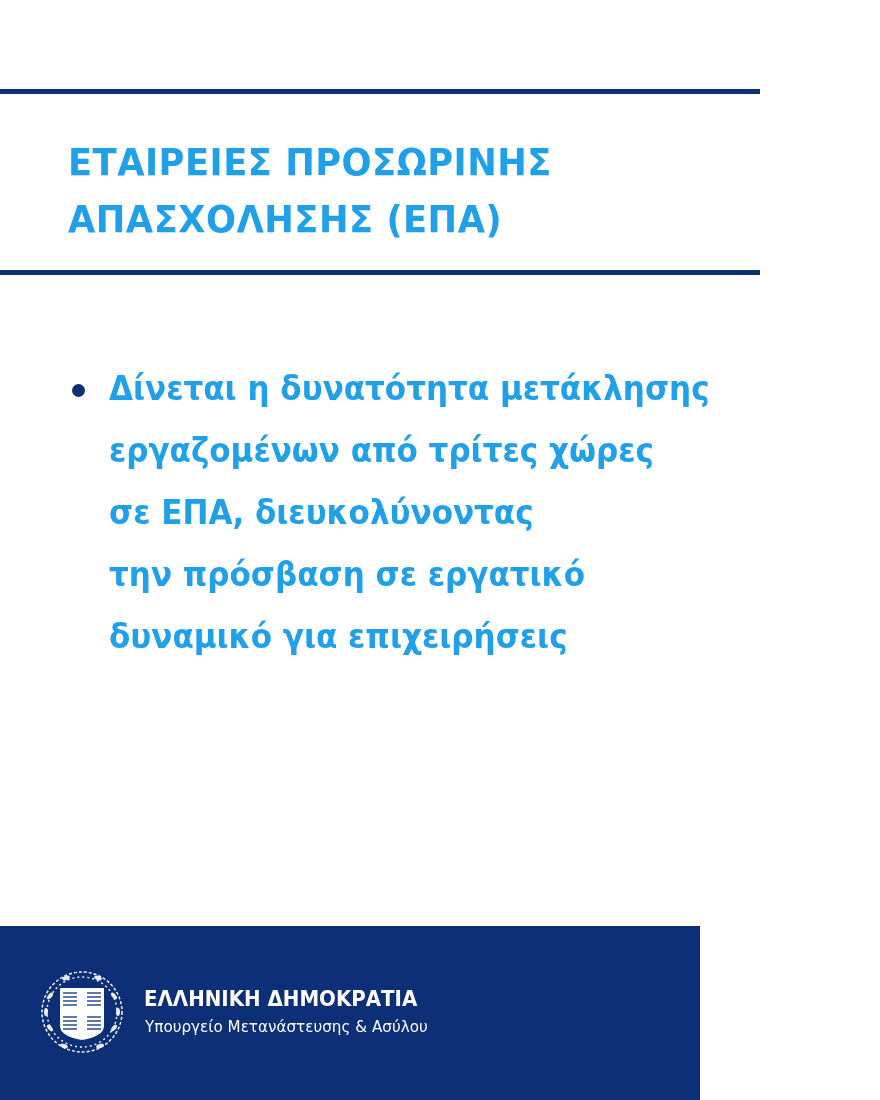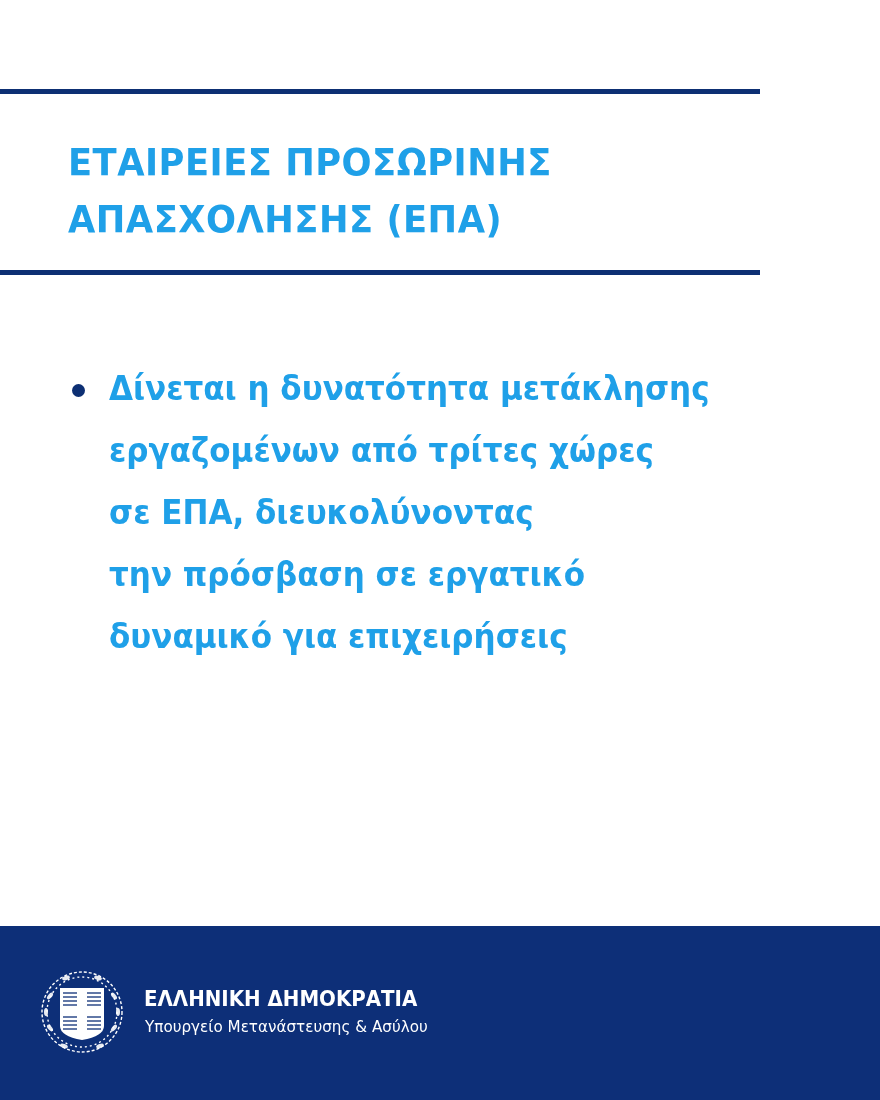--- a/index.html
+++ b/index.html
@@ -40,21 +40,21 @@
       color: #1fa0e8;
       font-family: "DejaVu Sans", sans-serif;
       font-weight: bold;
       font-size: 33px;
       line-height: 62px;
       white-space: nowrap;
       transform: scaleX(0.94); transform-origin: left top;
     }
     .bullet-text span { display: block; }
     .footer {
-      position: absolute; left: 0; top: 926px; width: 880px; height: 174px;
+      position: absolute; left: 0; top: 926px; width: 700px; height: 174px;
       background: #0d2f78;
     }
     .emblem {
       position: absolute; left: 36px; top: 40px; width: 92px; height: 92px;
     }
     .footer-title {
       position: absolute; left: 144px; top: 60px;
       color: #ffffff; font-weight: bold;
       font-family: "DejaVu Sans", sans-serif;
       font-size: 22px; line-height: 26px; white-space: nowrap;

